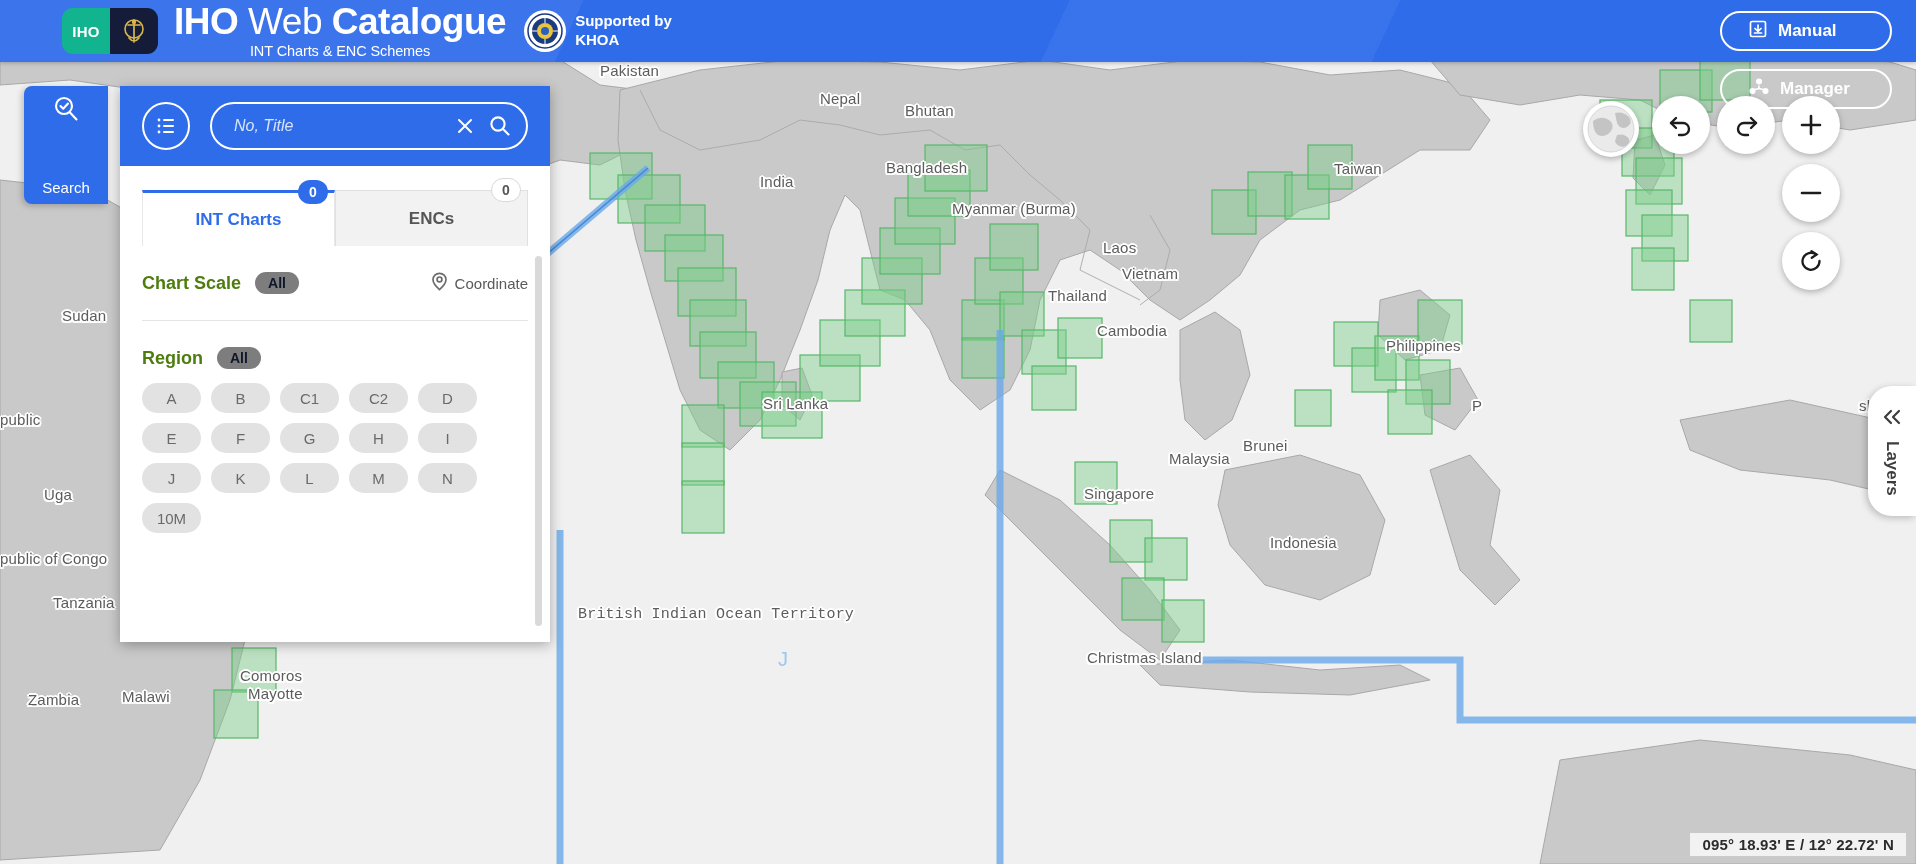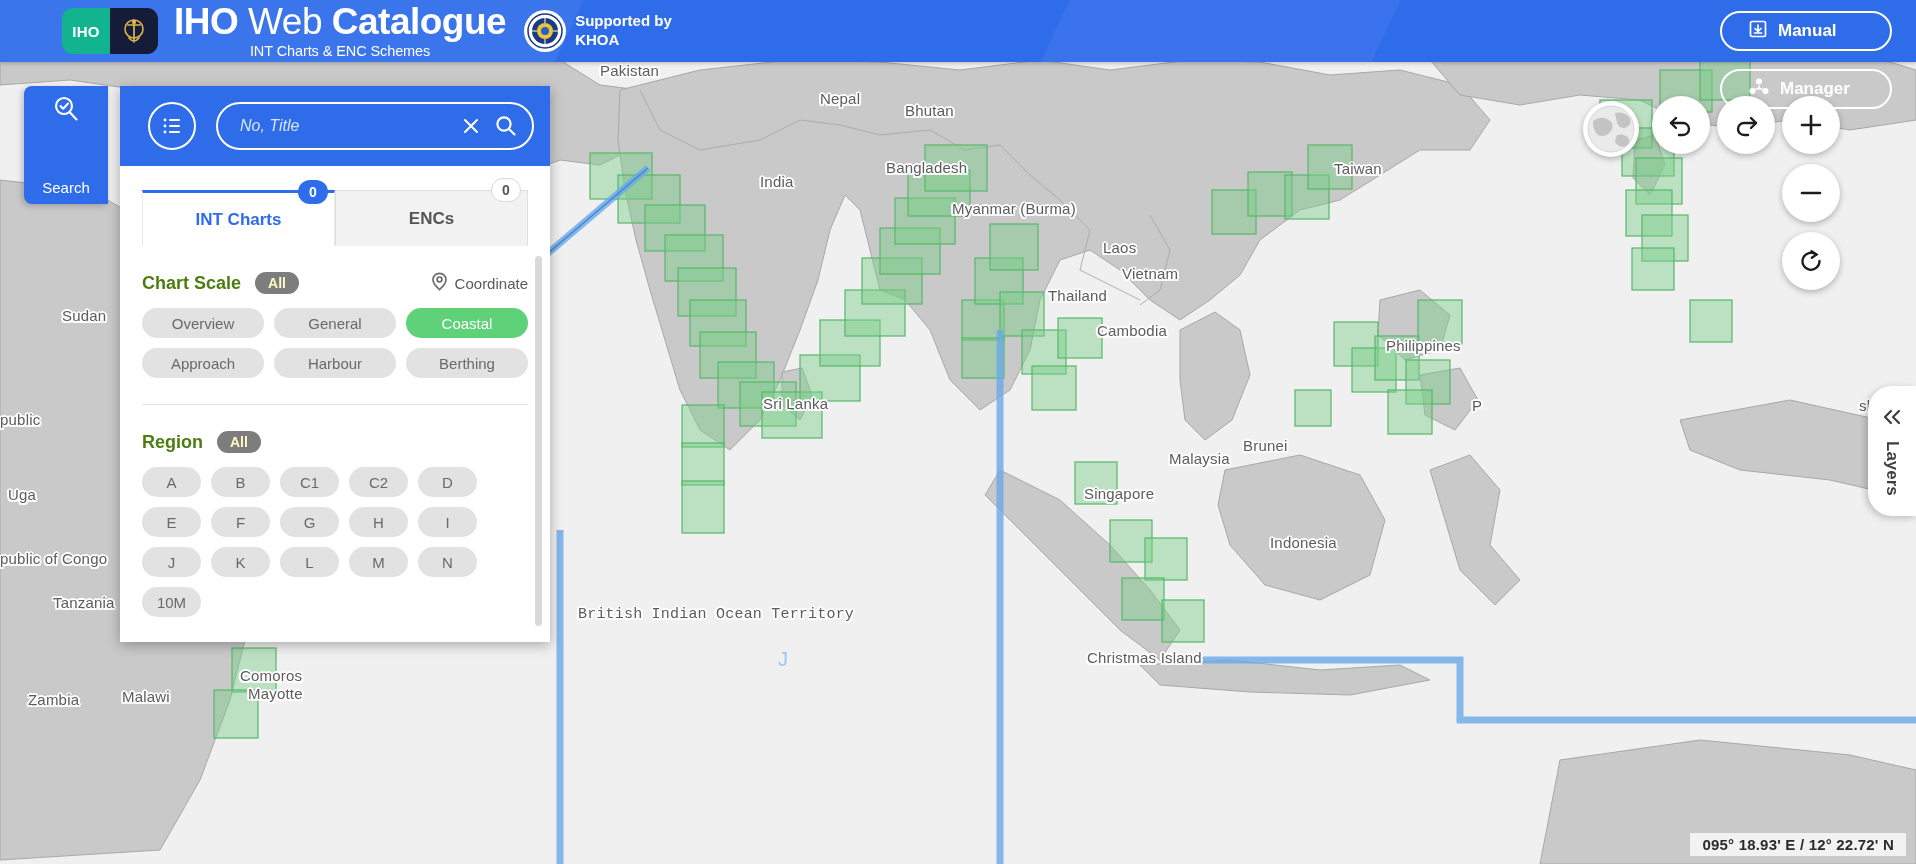--- a/index.html
+++ b/index.html
@@ -84,21 +84,21 @@
   #search-tab .lbl { font-size: 15px; margin-top: 10px; }
 
   
   #panel {
     position: absolute; left: 120px; top: 86px; width: 430px; height: 556px;
     background: #fff; z-index: 62; box-shadow: 0 3px 12px rgba(0,0,0,.30);
     display: flex; flex-direction: column; overflow: hidden;
   }
   .panel-head {
     background: #2f6cea; height: 80px; display: flex; align-items: center;
-    padding: 0 28px; gap: 20px; flex: 0 0 auto;
+    padding: 0 22px; gap: 20px; flex: 0 0 auto;
   }
   .circle-btn {
     width: 48px; height: 48px; border-radius: 50%; border: 2px solid #fff;
     display: flex; align-items: center; justify-content: center; cursor: pointer; flex: 0 0 auto;
   }
   .search-field {
     flex: 1; height: 48px; border: 2px solid #fff; border-radius: 24px;
     display: flex; align-items: center; padding: 0 14px 0 22px; gap: 12px;
   }
   .search-field input {
@@ -124,21 +124,21 @@
     font-size: 14px; font-weight: 700;
   }
   .tab.active .badge { background: #2f6cea; color: #fff; }
   .tab:not(.active) .badge { background: #fff; color: #555; border: 1px solid #d8d8d8; }
 
   .panel-body { flex: 1; overflow: hidden; position: relative; padding: 0 22px; }
   .filter-sec { padding-top: 26px; }
   .filter-head { display: flex; align-items: center; gap: 14px; }
   .filter-title { font-size: 18px; font-weight: 700; color: #4d7c0f; }
   .chip-all {
-    background: #7d7d7d; color: #fef9c3; font-size: 14px; font-weight: 700;
+    background: #7d7d7d; color: #0f172a; font-size: 14px; font-weight: 700;
     border-radius: 11px; padding: 3px 13px; cursor: pointer;
   }
   .coord-btn {
     margin-left: auto; display: flex; align-items: center; gap: 7px;
     color: #5a5a5a; font-size: 15px; cursor: pointer;
   }
   .chip-grid { display: flex; flex-wrap: wrap; gap: 10px; margin-top: 14px; }
   .chip {
     background: #e2e2e2; color: #6a6a6a; font-size: 15px;
     border-radius: 16px; height: 30px; display: flex; align-items: center;
@@ -323,21 +323,21 @@
         <div class="map-label" style="left: 1097px; top: 322px;">Cambodia</div>
         <div class="map-label" style="left: 1334px; top: 160px;">Taiwan</div>
         <div class="map-label" style="left: 1386px; top: 337px;">Philippines</div>
         <div class="map-label" style="left: 763px; top: 395px;">Sri Lanka</div>
         <div class="map-label" style="left: 1243px; top: 437px;">Brunei</div>
         <div class="map-label" style="left: 1169px; top: 450px;">Malaysia</div>
         <div class="map-label" style="left: 1084px; top: 485px;">Singapore</div>
         <div class="map-label" style="left: 1270px; top: 534px;">Indonesia</div>
         <div class="map-label" style="left: 62px; top: 307px;">Sudan</div>
         <div class="map-label" style="left: 0px; top: 411px;">public</div>
-        <div class="map-label" style="left: 8px; top: 486px;">Uga</div>
+        <div class="map-label" style="left: 0px; top: 486px; padding-left: 44px;">Uga</div>
         <div class="map-label" style="left: 0px; top: 550px;">public of Congo</div>
         <div class="map-label" style="left: 53px; top: 594px;">Tanzania</div>
         <div class="map-label" style="left: 28px; top: 691px;">Zambia</div>
         <div class="map-label" style="left: 122px; top: 688px;">Malawi</div>
         <div class="map-label" style="left: 240px; top: 667px;">Comoros</div>
         <div class="map-label" style="left: 248px; top: 685px;">Mayotte</div>
         <div class="map-label" style="left: 578px; top: 606px; font-family: Liberation Mono, monospace;">British Indian Ocean Territory</div>
         <div class="map-label" style="left: 1087px; top: 649px;">Christmas Island</div>
         <div class="map-label" style="left: 1472px; top: 397px;">P</div>
         <div class="map-label" style="left: 1859px; top: 397px;">sland</div>
@@ -477,28 +477,20 @@
           <span class="coord-btn">
             <span>
               <svg width="17" height="19" viewBox="0 0 17 19" fill="none" stroke="#6b6b6b" stroke-width="1.7">
                 <path d="M8.5 1.3 C4.9 1.3 2 4.1 2 7.6 C2 12 8.5 17.7 8.5 17.7 C8.5 17.7 15 12 15 7.6 C15 4.1 12.1 1.3 8.5 1.3 Z"></path>
                 <circle cx="8.5" cy="7.4" r="2.4"></circle>
               </svg>
             </span>
             <span>Coordinate</span>
           </span>
         </div>
-        <div class="chip-grid" id="scale-chips">
-            <span class="chip w-scale">Overview</span>
-            <span class="chip w-scale">General</span>
-            <span class="chip w-scale selected">Coastal</span>
-            <span class="chip w-scale">Approach</span>
-            <span class="chip w-scale">Harbour</span>
-            <span class="chip w-scale">Berthing</span>
-          </div>
       </div>
 
       <div class="divider"></div>
 
       <div class="filter-sec">
         <div class="filter-head">
           <span class="filter-title">Region</span>
           <span class="chip-all">All</span>
         </div>
         <div class="chip-grid" id="region-chips">

